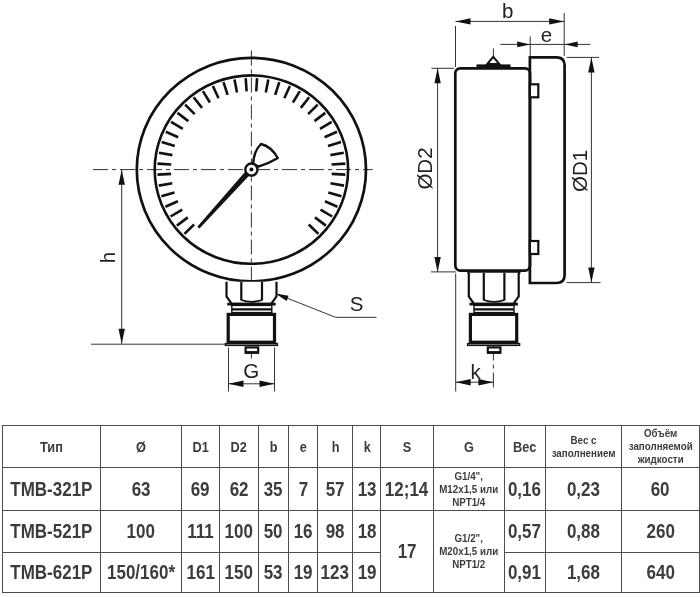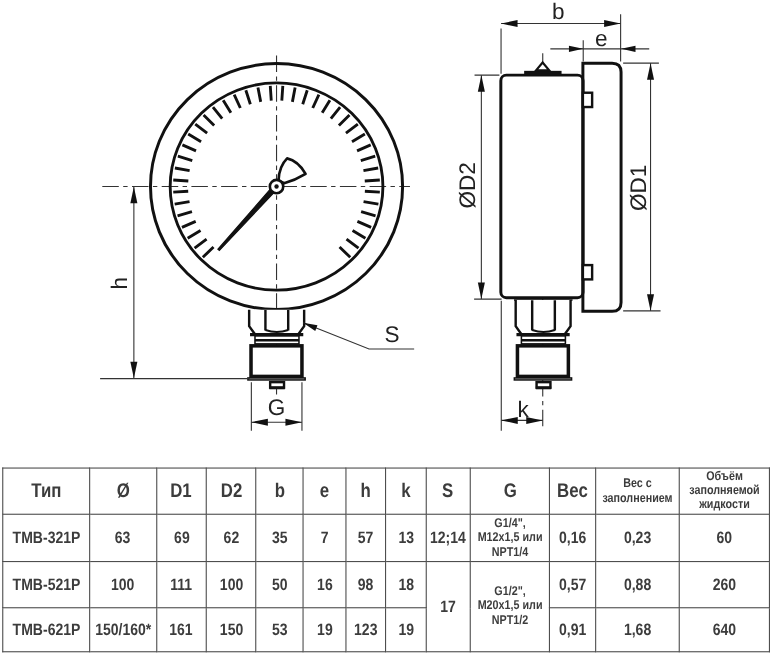--- a/index.html
+++ b/index.html
@@ -1,24 +1,24 @@
 <!DOCTYPE html>
 <html><head><meta charset="utf-8">
 <style>
 html,body{margin:0;padding:0;background:#fff;width:700px;height:597px;overflow:hidden;
 font-family:"Liberation Sans",sans-serif;}
 #wrap{position:relative;width:700px;height:597px;}
 svg{position:absolute;left:0;top:0;}
 table{position:absolute;left:2px;top:425px;border-collapse:collapse;table-layout:fixed;
 color:#3c3c3c;}
 td{border:1px solid #4e4e4e;text-align:center;vertical-align:middle;padding:0;
-font-size:15px;font-weight:bold;}
+font-size:20px;font-weight:bold;}
 td span{display:inline-block;transform:scaleX(0.85);transform-origin:50% 50%;white-space:nowrap;}
 td.sm{font-size:11.5px;font-weight:bold;line-height:13px;}
-tr.hd td{font-size:18px;}
+tr.hd td{font-size:15px;}
 tr.hd td.sm{font-size:11.5px;line-height:13px;}
 </style></head>
 <body>
 <div id="wrap">
 <svg width="700" height="597" viewBox="0 0 700 597">
 
 <path d="M93 169.6H372.7" stroke="#333" stroke-width="1" fill="none" stroke-dasharray="15 4 4 4"></path>
 
 <path d="M251.4 50.5V358.6" stroke="#333" stroke-width="1" fill="none" stroke-dasharray="15 4 4 4"></path>
 

